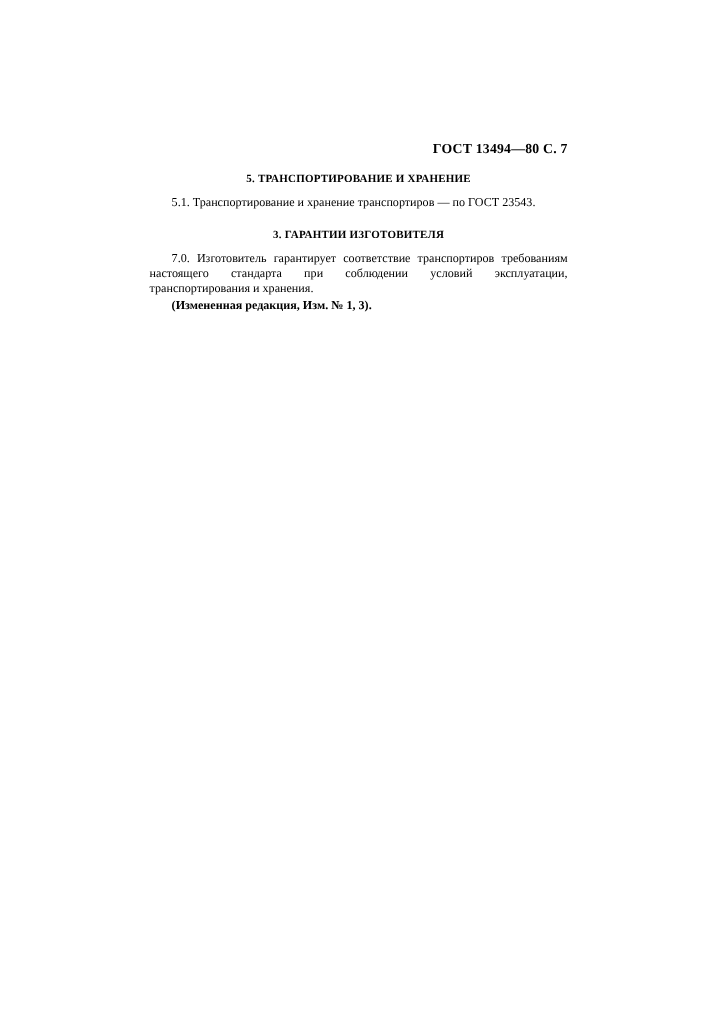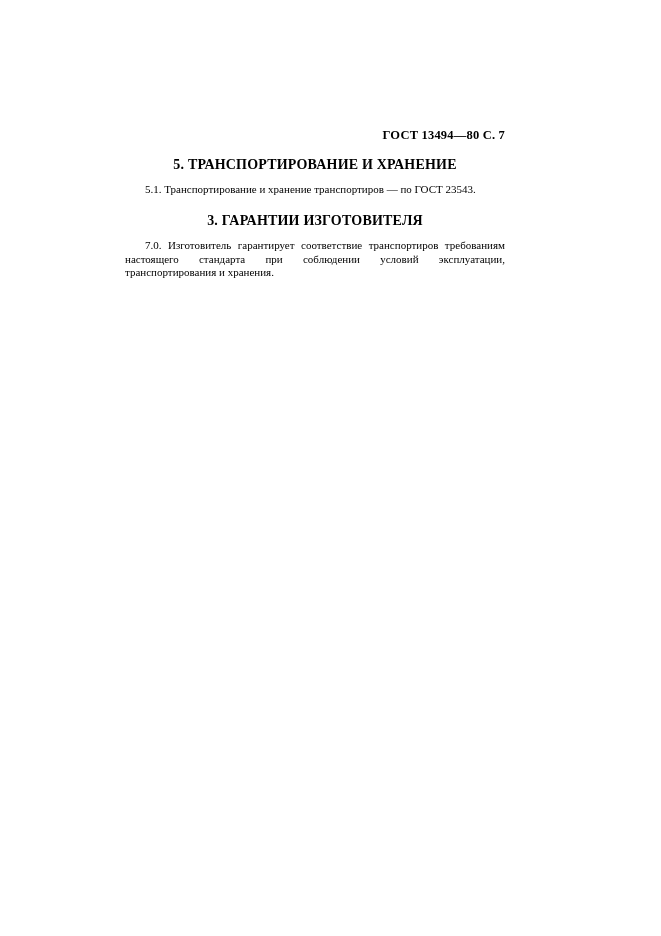--- a/index.html
+++ b/index.html
@@ -11,34 +11,34 @@
     width: 661px;
     height: 936px;
     position: relative;
     font-family: "Liberation Serif", "DejaVu Serif", serif;
     color: #000000;
     overflow: hidden;
   }
   .page {
     position: absolute;
     top: 128px;
-    left: 125px;
+    left: 136px;
     width: 380px;
   }
   .doc-header {
     text-align: right;
     font-weight: bold;
     font-size: 12.5px;
     letter-spacing: 0.2px;
     margin: 0 0 14px 0;
   }
   .section-heading {
     text-align: center;
     font-weight: bold;
-    font-size: 14px;
+    font-size: 10px;
     margin: 0 0 10px 0;
     letter-spacing: 0.2px;
   }
   .section-heading.second {
     margin-top: 16px;
   }
   .para {
     font-size: 11px;
     line-height: 1.25;
     text-align: justify;
@@ -61,14 +61,15 @@
   <h2 class="section-heading">5. ТРАНСПОРТИРОВАНИЕ И ХРАНЕНИЕ</h2>
 
   <p class="para">5.1. Транспортирование и хранение транспортиров — по ГОСТ 23543.</p>
 
 
   <h2 class="section-heading second">3. ГАРАНТИИ ИЗГОТОВИТЕЛЯ</h2>
 
   <p class="para">7.0. Изготовитель гарантирует соответствие транспортиров требованиям настоящего стандарта при соблюдении условий эксплуатации, транспортирования и хранения.</p>
 
 
+  <p class="para bold">(Измененная редакция, Изм. № 1, 3).</p>
 
 </div>
 
 </body></html>

